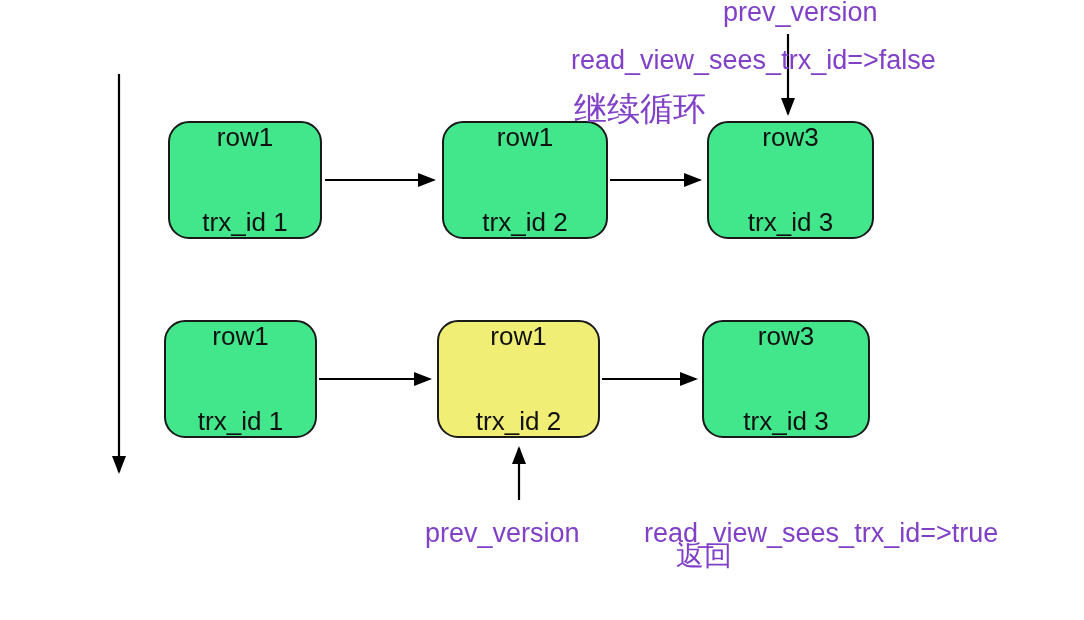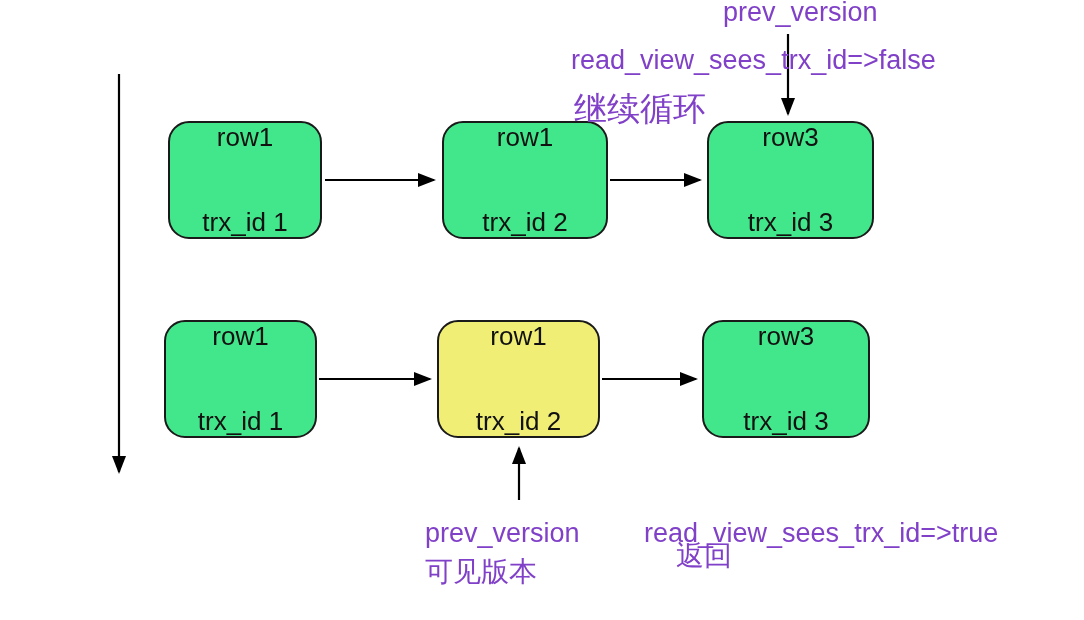--- a/index.html
+++ b/index.html
@@ -107,17 +107,16 @@
   </div>
   <div class="node" id="node-bottom-3" style="background: rgb(66, 231, 140);">
     <span>row3</span>
     <span>trx_id 3</span>
   </div>
 
   <div class="ann" id="ann-prev-top">prev_version</div>
   <div class="ann" id="ann-read-false">read_view_sees_trx_id=&gt;false</div>
   <div class="ann" id="ann-continue-loop">继续循环</div>
   <div class="ann" id="ann-prev-bottom">prev_version</div>
-  <div class="ann" id="ann-visible-version">可见版本</div>
   <div class="ann" id="ann-read-true">read_view_sees_trx_id=&gt;true</div>
   <div class="ann" id="ann-return">返回</div>
 
 </div>
 
 </body></html>

